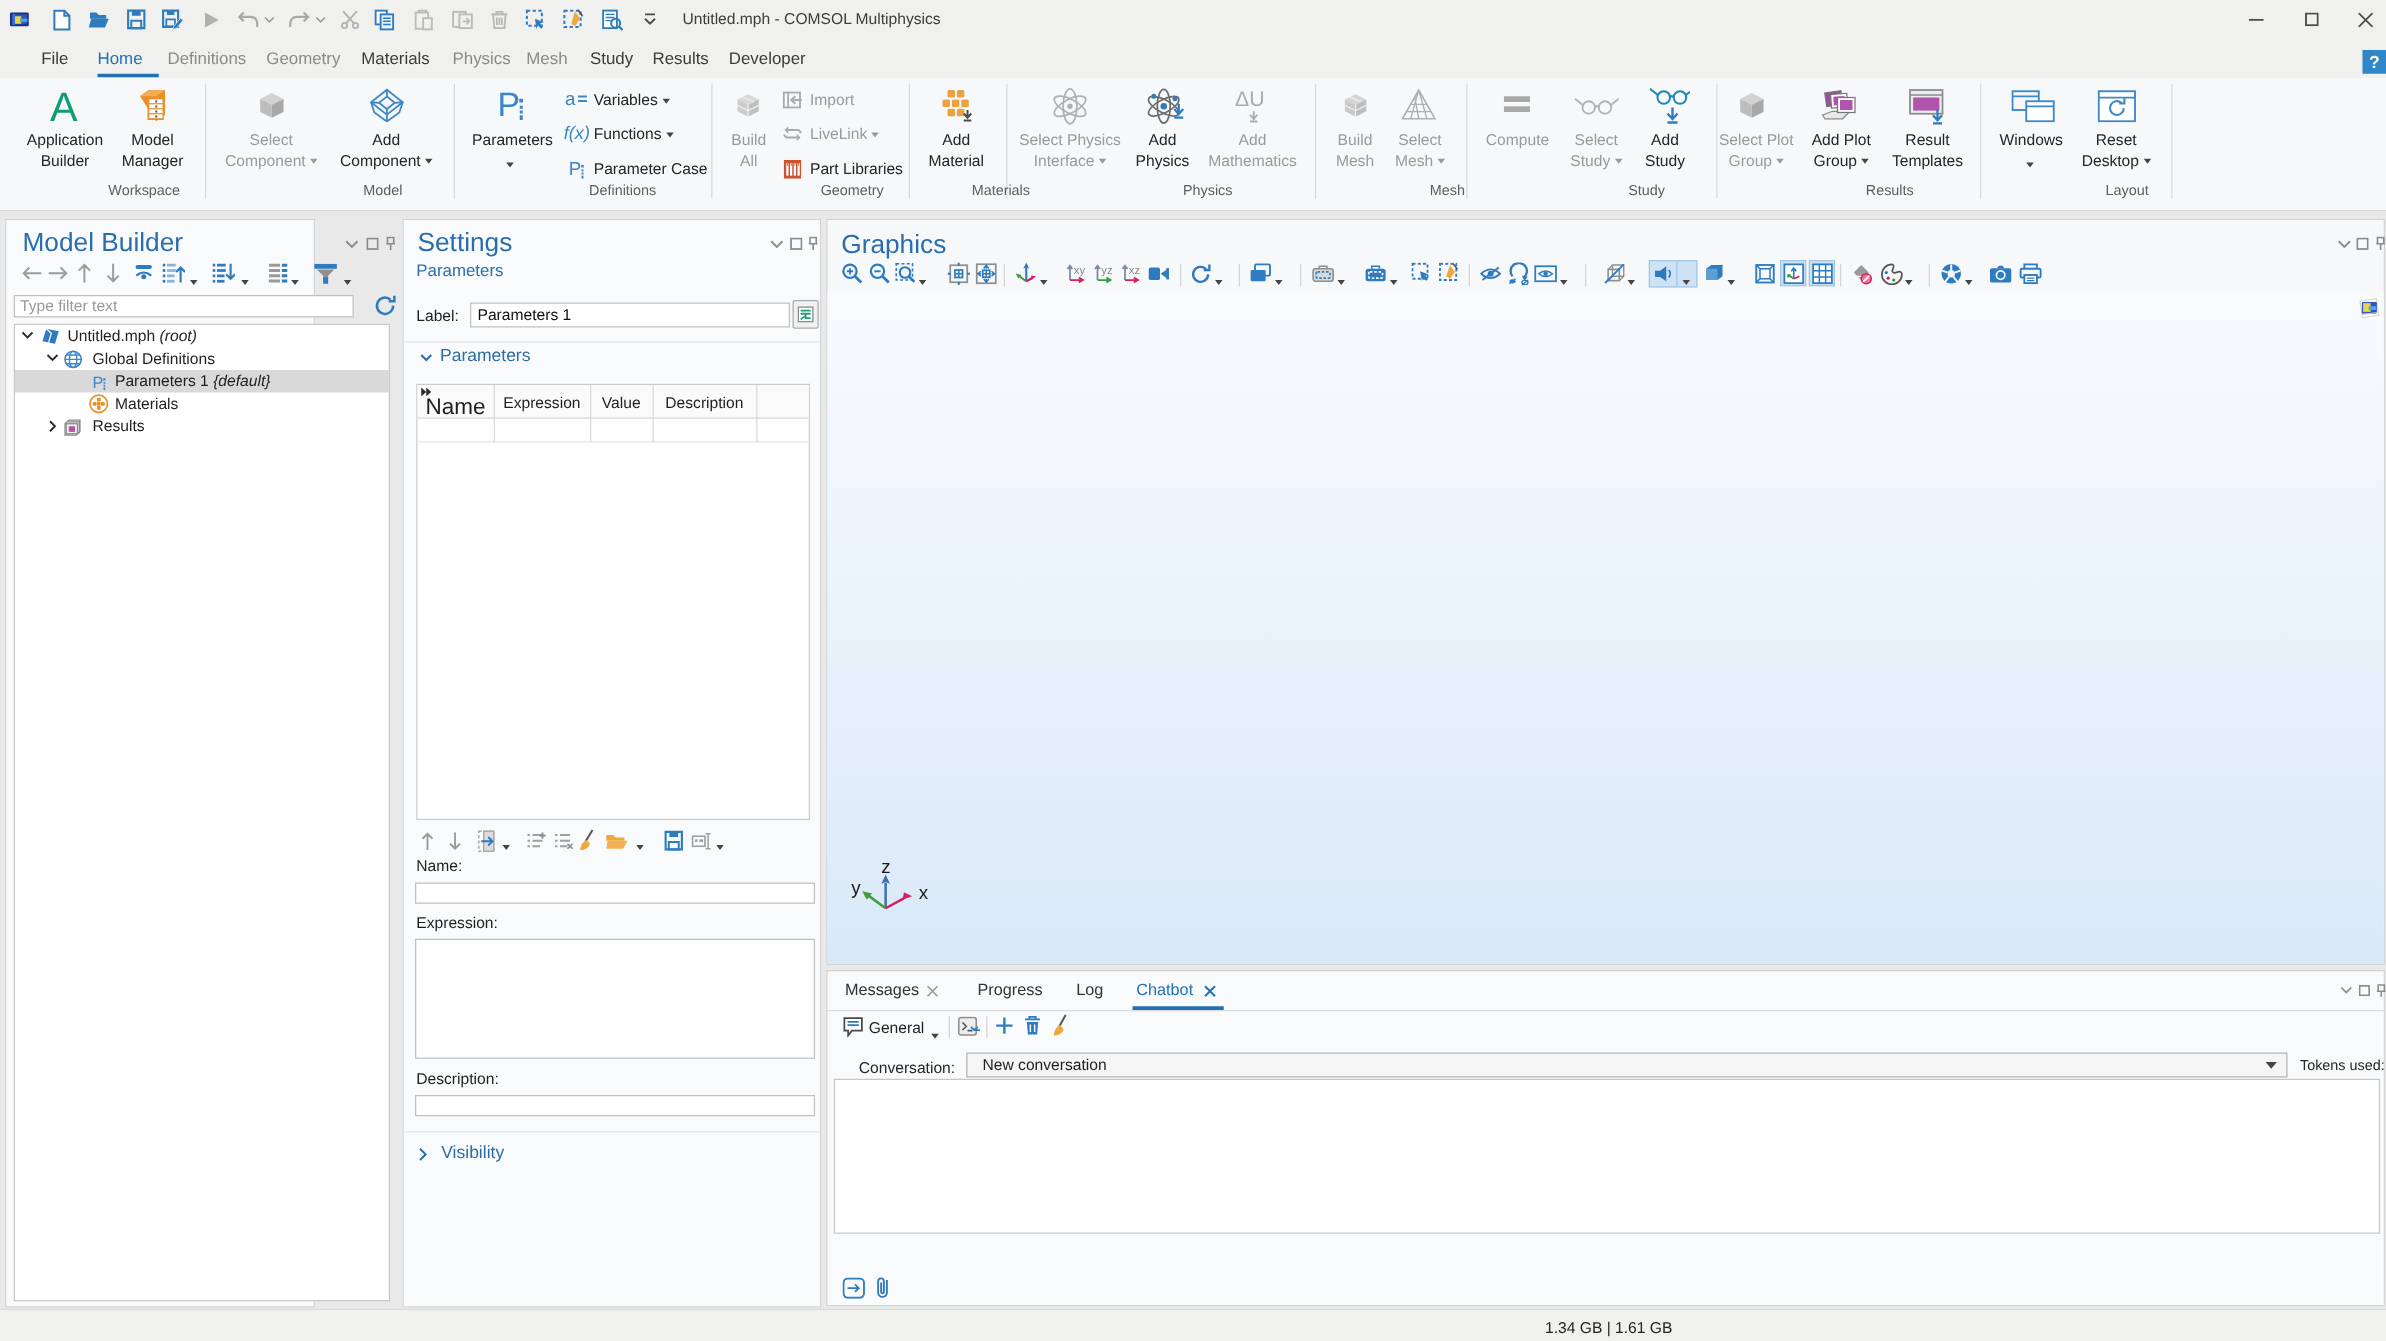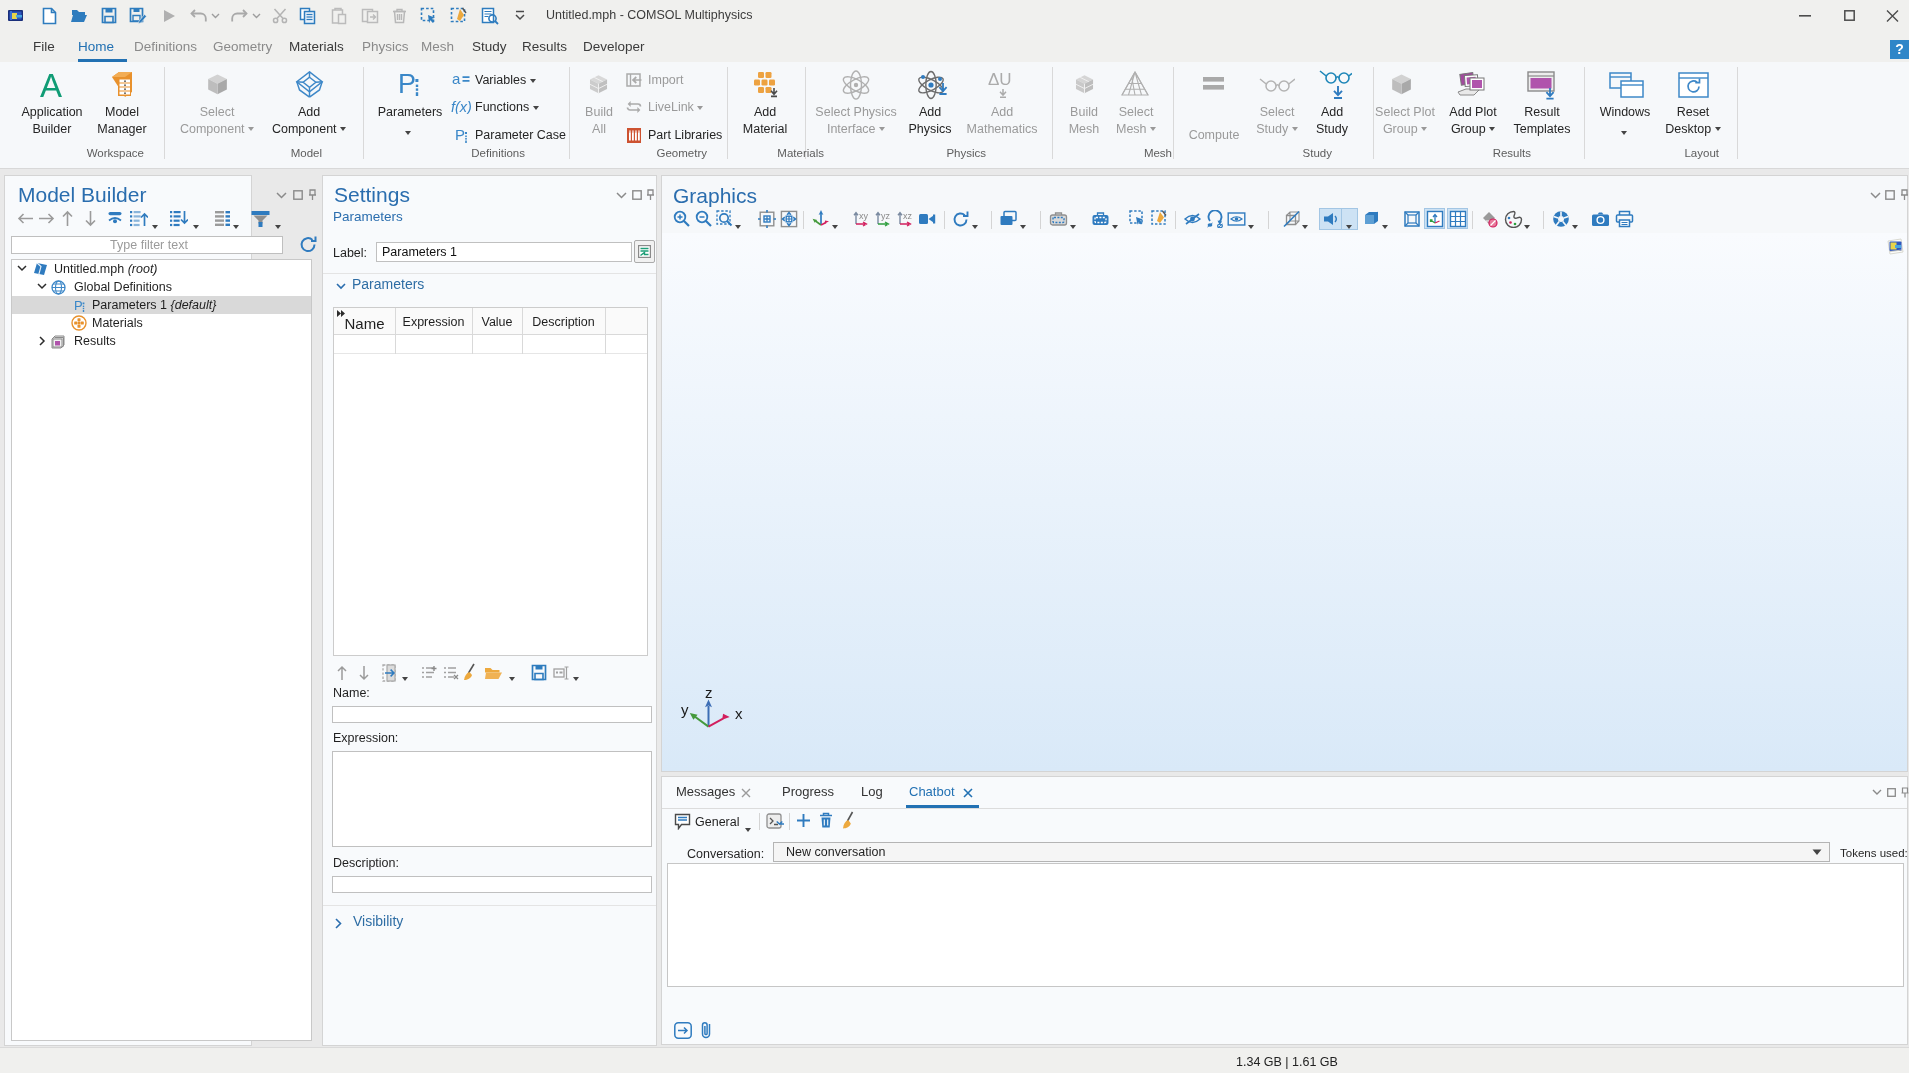--- a/index.html
+++ b/index.html
@@ -23,21 +23,21 @@
   .rrowtxt { position:absolute; font-size:12.5px; color:#252525; white-space:nowrap; }
   .rrowtxt.gray { color:#9a9a9a; }
   .chev { display:inline-block; width:0; height:0; border-left:3.5px solid transparent; border-right:3.5px solid transparent; border-top:4px solid #444; vertical-align:middle; }
   .chev.gray { border-top-color:#999; }
 
   
   .panel { position:absolute; background:#f8fafc; border:1px solid #d4d4d4; }
   .ptitle { position:absolute; font-size:21px; color:#2a6dae; }
 
   
-  #mb { left:4px; top:175px; width:248px; height:871px;text-align:center; }
+  #mb { left:4px; top:175px; width:248px; height:871px; }
   #mbtree { position:absolute; left:6px; top:83px; width:301px; height:782px; background:#ffffff; border:1px solid #c8c8c8; }
   .trow { position:absolute; left:0; width:299px; height:18px; font-size:12.5px; line-height:18px; color:#1f1f1f; white-space:nowrap; }
   #filter { position:absolute; left:6px; top:60px; width:272px; height:18px; background:#fff; border:1px solid #bfbfbf; font-size:12.5px; color:#9b9b9b; line-height:16px; padding-left:4px; }
 
   
   #settings { left:322px; top:175px; width:335px; height:871px; }
   label.flab { position:absolute; font-size:12.5px; color:#1f1f1f; }
   .inp { position:absolute; background:#fff; border:1px solid #c0c0c0; }
 
   
@@ -364,21 +364,21 @@
         <path d="M14 1 L27 24 H1 z"></path>
         <path d="M7.5 12.5 h13 M4.3 18.3 h19.4 M14 1 L7.5 24 M14 1 L20.5 24 M14 1 L1 24 M14 1 L27 24 M10.8 6.7 L14 24"></path>
       </g>
     </svg>
   <div class="rtxt gray" style="left:1084px; top:42px; width:104px;">Select<br>Mesh <span class="chev gray"></span></div>
 
   <svg class="ico" style="left:1203px; top:14px;" width="21" height="15" viewBox="0 0 21 15">
       <rect x="0" y="1" width="21" height="4.6" fill="#a9a9a9"></rect>
       <rect x="0" y="9" width="21" height="4.6" fill="#a9a9a9"></rect>
     </svg>
-  <div class="rtxt gray" style="left:1162px; top:42px; width:104px;margin-top:23px;">Compute</div>
+  <div class="rtxt gray" style="left:1162px; top:42px; width:104px;">Compute</div>
   <svg class="ico" style="left:1259px; top:12px;" width="36" height="20" viewBox="0 0 36 20">
       <g fill="none" stroke="#b3b3b3" stroke-width="1.5">
         <circle cx="12" cy="12" r="5"></circle>
         <circle cx="25" cy="12" r="5"></circle>
         <path d="M17 12 q1.5 -2.5 3 0"></path>
         <path d="M7.2 10 L1 5 M29.8 10 L36 5"></path>
       </g>
     </svg>
   <div class="rtxt gray" style="left:1225px; top:42px; width:104px;">Select<br>Study <span class="chev gray"></span></div>
   <svg class="ico" style="left:1318px; top:7px;" width="34" height="33" viewBox="0 0 34 33">
@@ -613,21 +613,21 @@
   <div class="abs" style="left:10px; top:131px; width:315px; height:349px; background:#fff; border:1px solid #cccccc;">
     <div class="abs" style="left:0; top:0; width:313px; height:27px; background:#fafafa; border-bottom:1px solid #d9d9d9;"></div>
     <div class="abs" style="left:0; top:27px; width:313px; height:19px; border-bottom:1px solid #e6e6e6;"></div>
     <div class="abs" style="left:61px; top:0; width:1px; height:46px; background:#d9d9d9;"></div>
     <div class="abs" style="left:138px; top:0; width:1px; height:46px; background:#d9d9d9;"></div>
     <div class="abs" style="left:188px; top:0; width:1px; height:46px; background:#d9d9d9;"></div>
     <div class="abs" style="left:271px; top:0; width:1px; height:46px; background:#d9d9d9;"></div>
     <svg class="ico" style="left:2px; top:2px;" width="10" height="8" viewBox="0 0 10 8">
         <path d="M1 0 l4 3.5 -4 3.5 z M5 0 l4 3.5 -4 3.5 z" fill="#2c2c2c"></path>
       </svg>
-    <div class="abs" style="left:0px; top:7px; width:61px; text-align:center; font-size:15px; color:#1f1f1f;">Name</div>
+    <div class="abs" style="left:0px; top:7px; width:61px; text-align:center; font-size:18px; color:#1f1f1f;">Name</div>
     <div class="abs" style="left:61px; top:7px; width:77px; text-align:center; font-size:12.5px; color:#1f1f1f;">Expression</div>
     <div class="abs" style="left:138px; top:7px; width:50px; text-align:center; font-size:12.5px; color:#1f1f1f;">Value</div>
     <div class="abs" style="left:188px; top:7px; width:83px; text-align:center; font-size:12.5px; color:#1f1f1f;">Description</div>
   </div>
 
   <svg class="ico" style="left:14px; top:489px;" width="10" height="16" viewBox="0 0 10 16">
       <path d="M5 15 V2 m-4 4 L5 2 l4 4" fill="none" stroke="#9b9b9b" stroke-width="1.5"></path>
     </svg>
   <svg class="ico" style="left:36px; top:489px;" width="10" height="16" viewBox="0 0 10 16">
       <path d="M5 1 V14 m-4 -4 L5 14 l4 -4" fill="none" stroke="#9b9b9b" stroke-width="1.5"></path>

